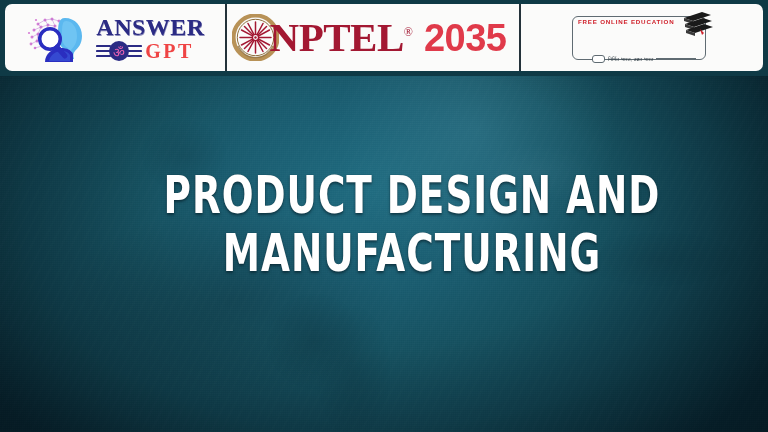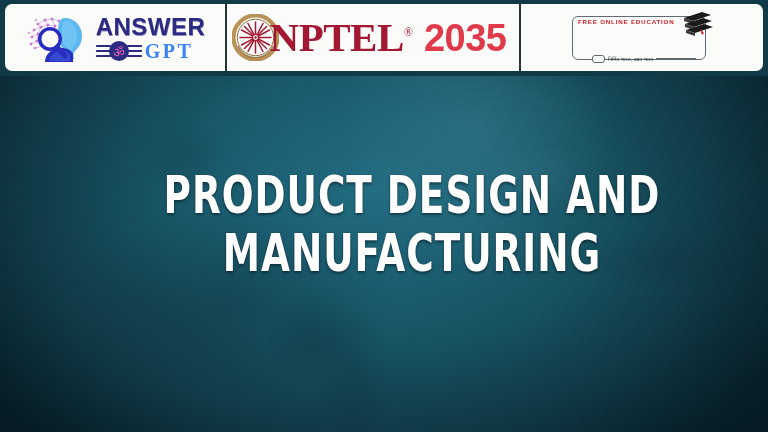--- a/index.html
+++ b/index.html
@@ -95,36 +95,36 @@
   
   .agpt {
     display: flex;
     align-items: center;
     gap: 5px;
     transform: translateY(1px);
   }
   .agpt-mark { width: 66px; height: 50px; display: block; }
   .agpt-words { display: flex; flex-direction: column; gap: 1px; }
   .agpt-answer {
-    font-family: Liberation Sans, sans-serif;
+    font-family: Liberation Serif, serif;
     font-weight: bold;
     font-size: 24px;
     letter-spacing: .5px;
     color: #2b2b84;
     line-height: 1;
     text-shadow: .5px .5px 0 rgba(43,43,132,.55);
   }
   .agpt-row2 { display: flex; align-items: center; gap: 3px; }
   .agpt-om { width: 46px; height: 22px; display: block; }
   .agpt-gpt {
     font-family: "Liberation Serif", serif;
     font-weight: bold;
     font-size: 20px;
     letter-spacing: 2.5px;
-    color: #3b82f6;
+    color: #ef4444;
     line-height: 1;
   }
 
   
   .nptel {
     display: flex;
     align-items: center;
     gap: 2px;
     transform: translate(-4px, 0);
   }

